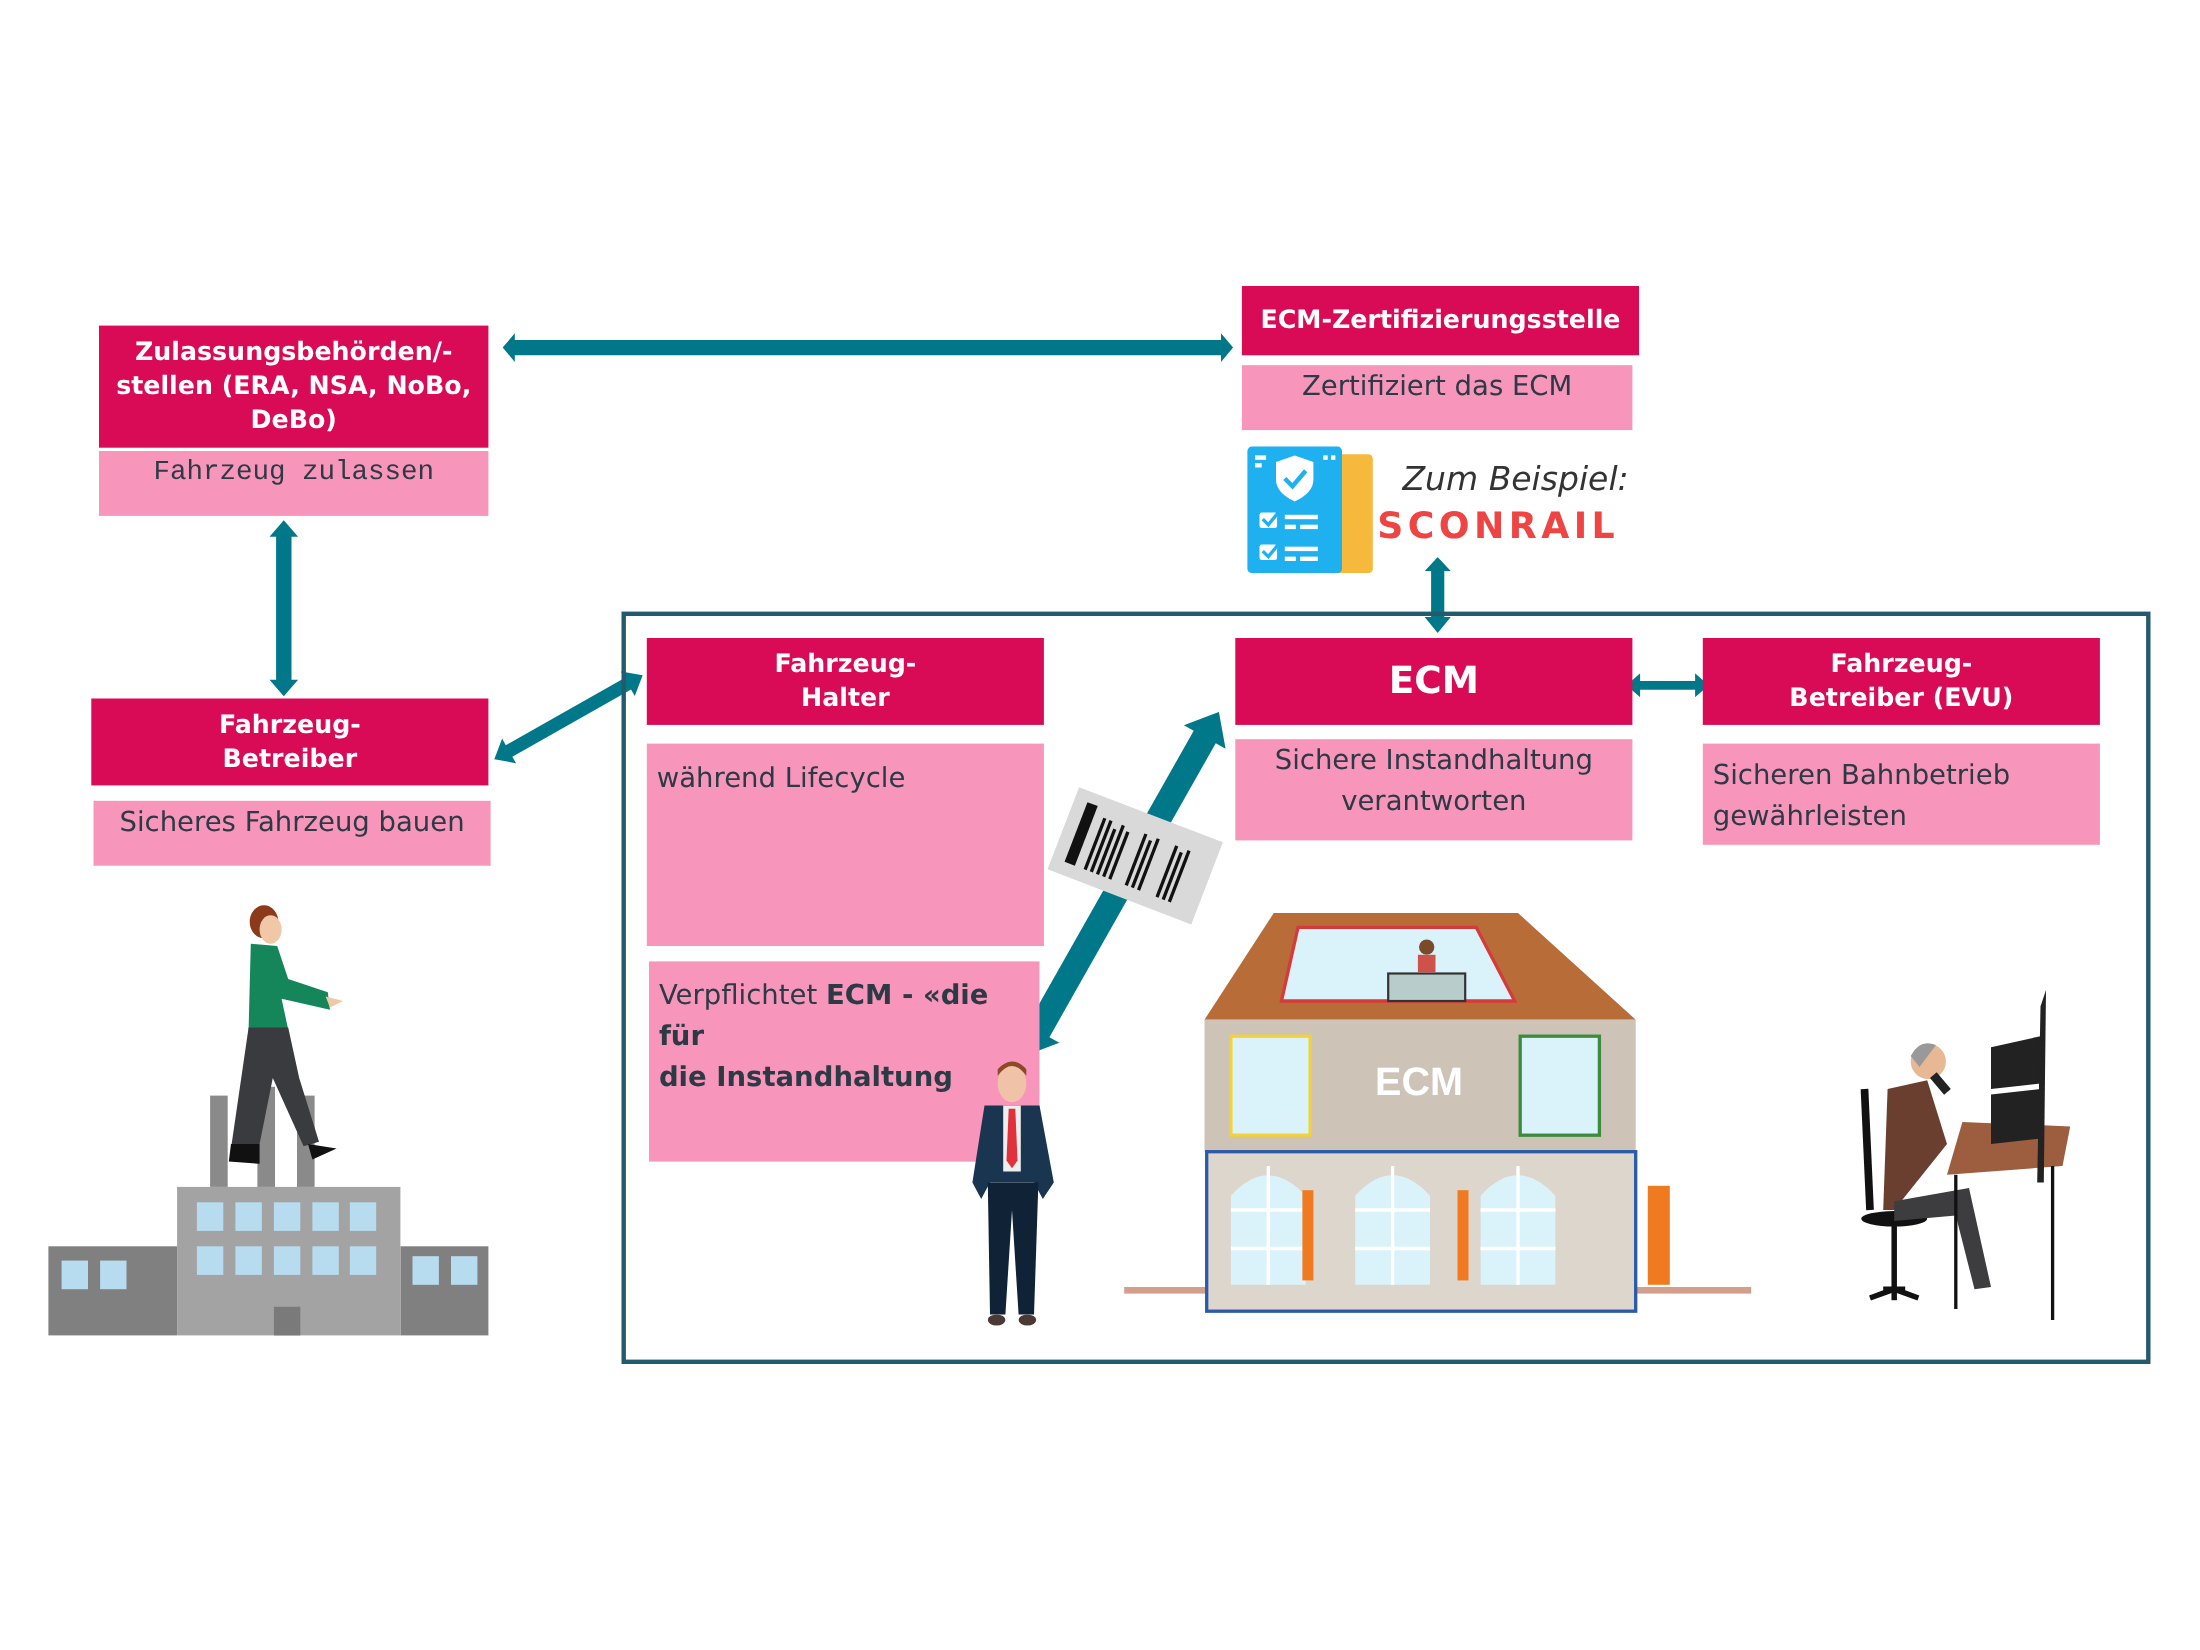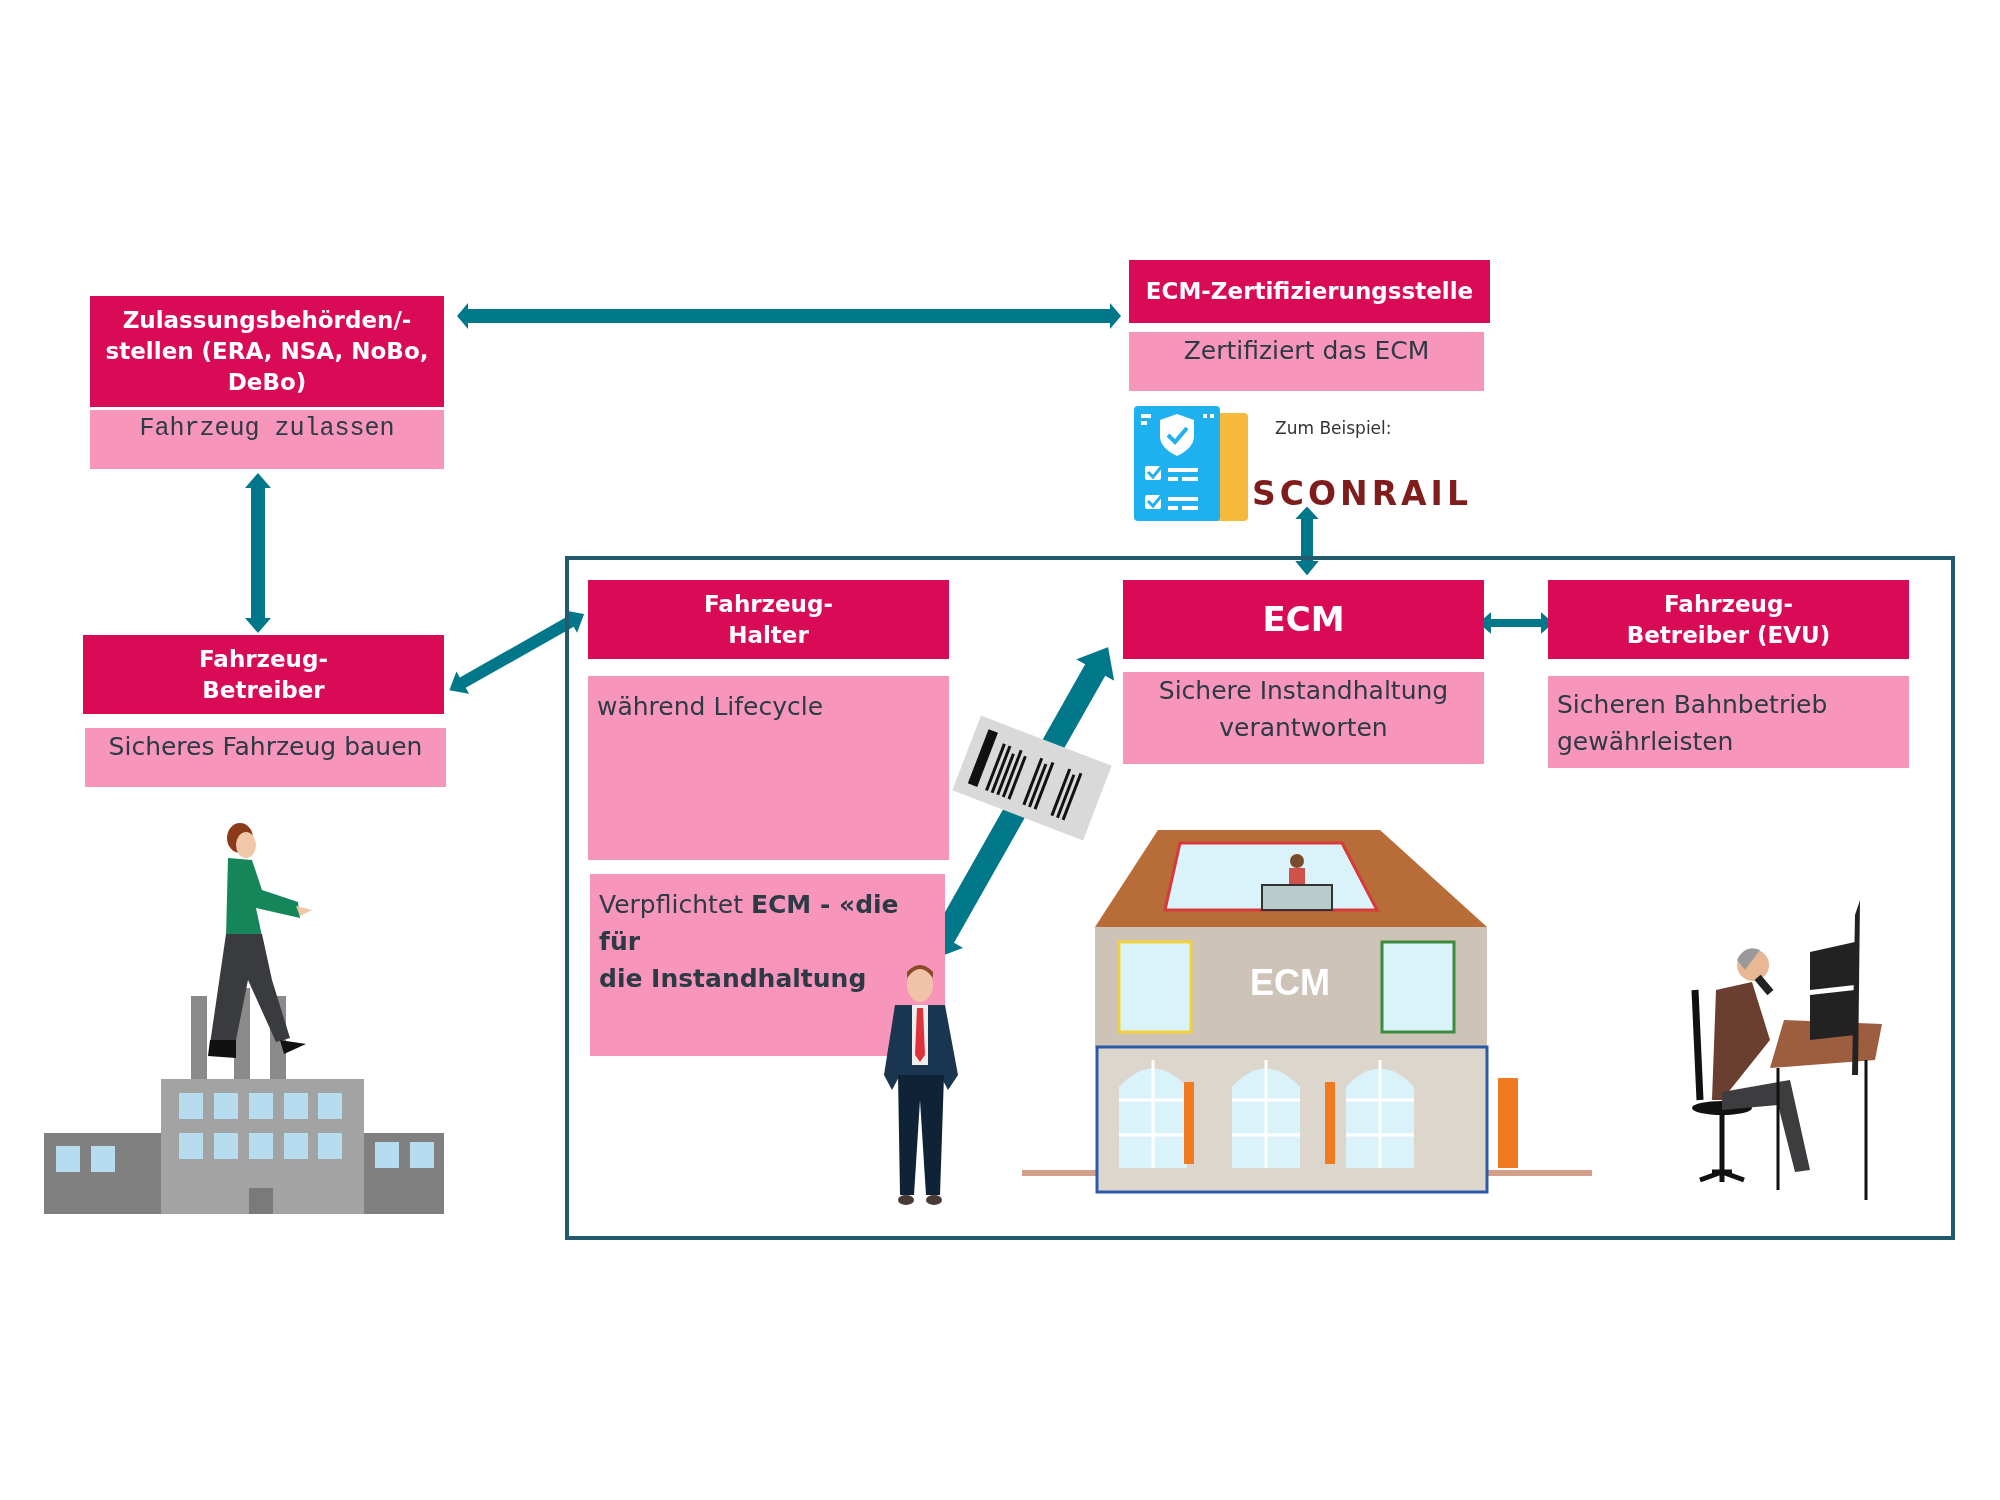--- a/index.html
+++ b/index.html
@@ -12,22 +12,22 @@
   .sub { position:absolute; background:#f895ba; color:#2b3a45;
          display:flex; justify-content:center; text-align:center;
          font-size:25px; line-height:37px; }
   .sub.left { justify-content:flex-start; align-items:flex-start; text-align:left;
               padding:12px 9px; box-sizing:border-box; }
   .frame { position:absolute; left:565px; top:556px; width:1390px; height:684px;
            border:4px solid #245a6e; box-sizing:border-box; }
   svg { position:absolute; left:0; top:0; overflow:visible; }
   .big { font-size:34px; }
   b { font-weight:bold; }
-  .example-text { font-size:17px; color:#333; }
-  .logo { font-size:33px; letter-spacing:4px; color:#7f1d1d; font-weight:bold;margin-top:16px; }
+  .example-text { font-size:30px; color:#333;font-style:italic; }
+  .logo { font-size:33px; letter-spacing:4px; color:#ef4444; font-weight:bold; }
 </style>
 </head>
 <body>
 
 <svg width="2000" height="1500">
 
   <polygon fill="#00788a" points="457,316 468,303 468,309 1110,309 1110,303 1121,316 1110,329 1110,323 468,323 468,329"></polygon>
 
   <polygon fill="#00788a" points="258,473 271,488 265,488 265,618 271,618 258,633 245,618 251,618 251,488 245,488"></polygon>
 

